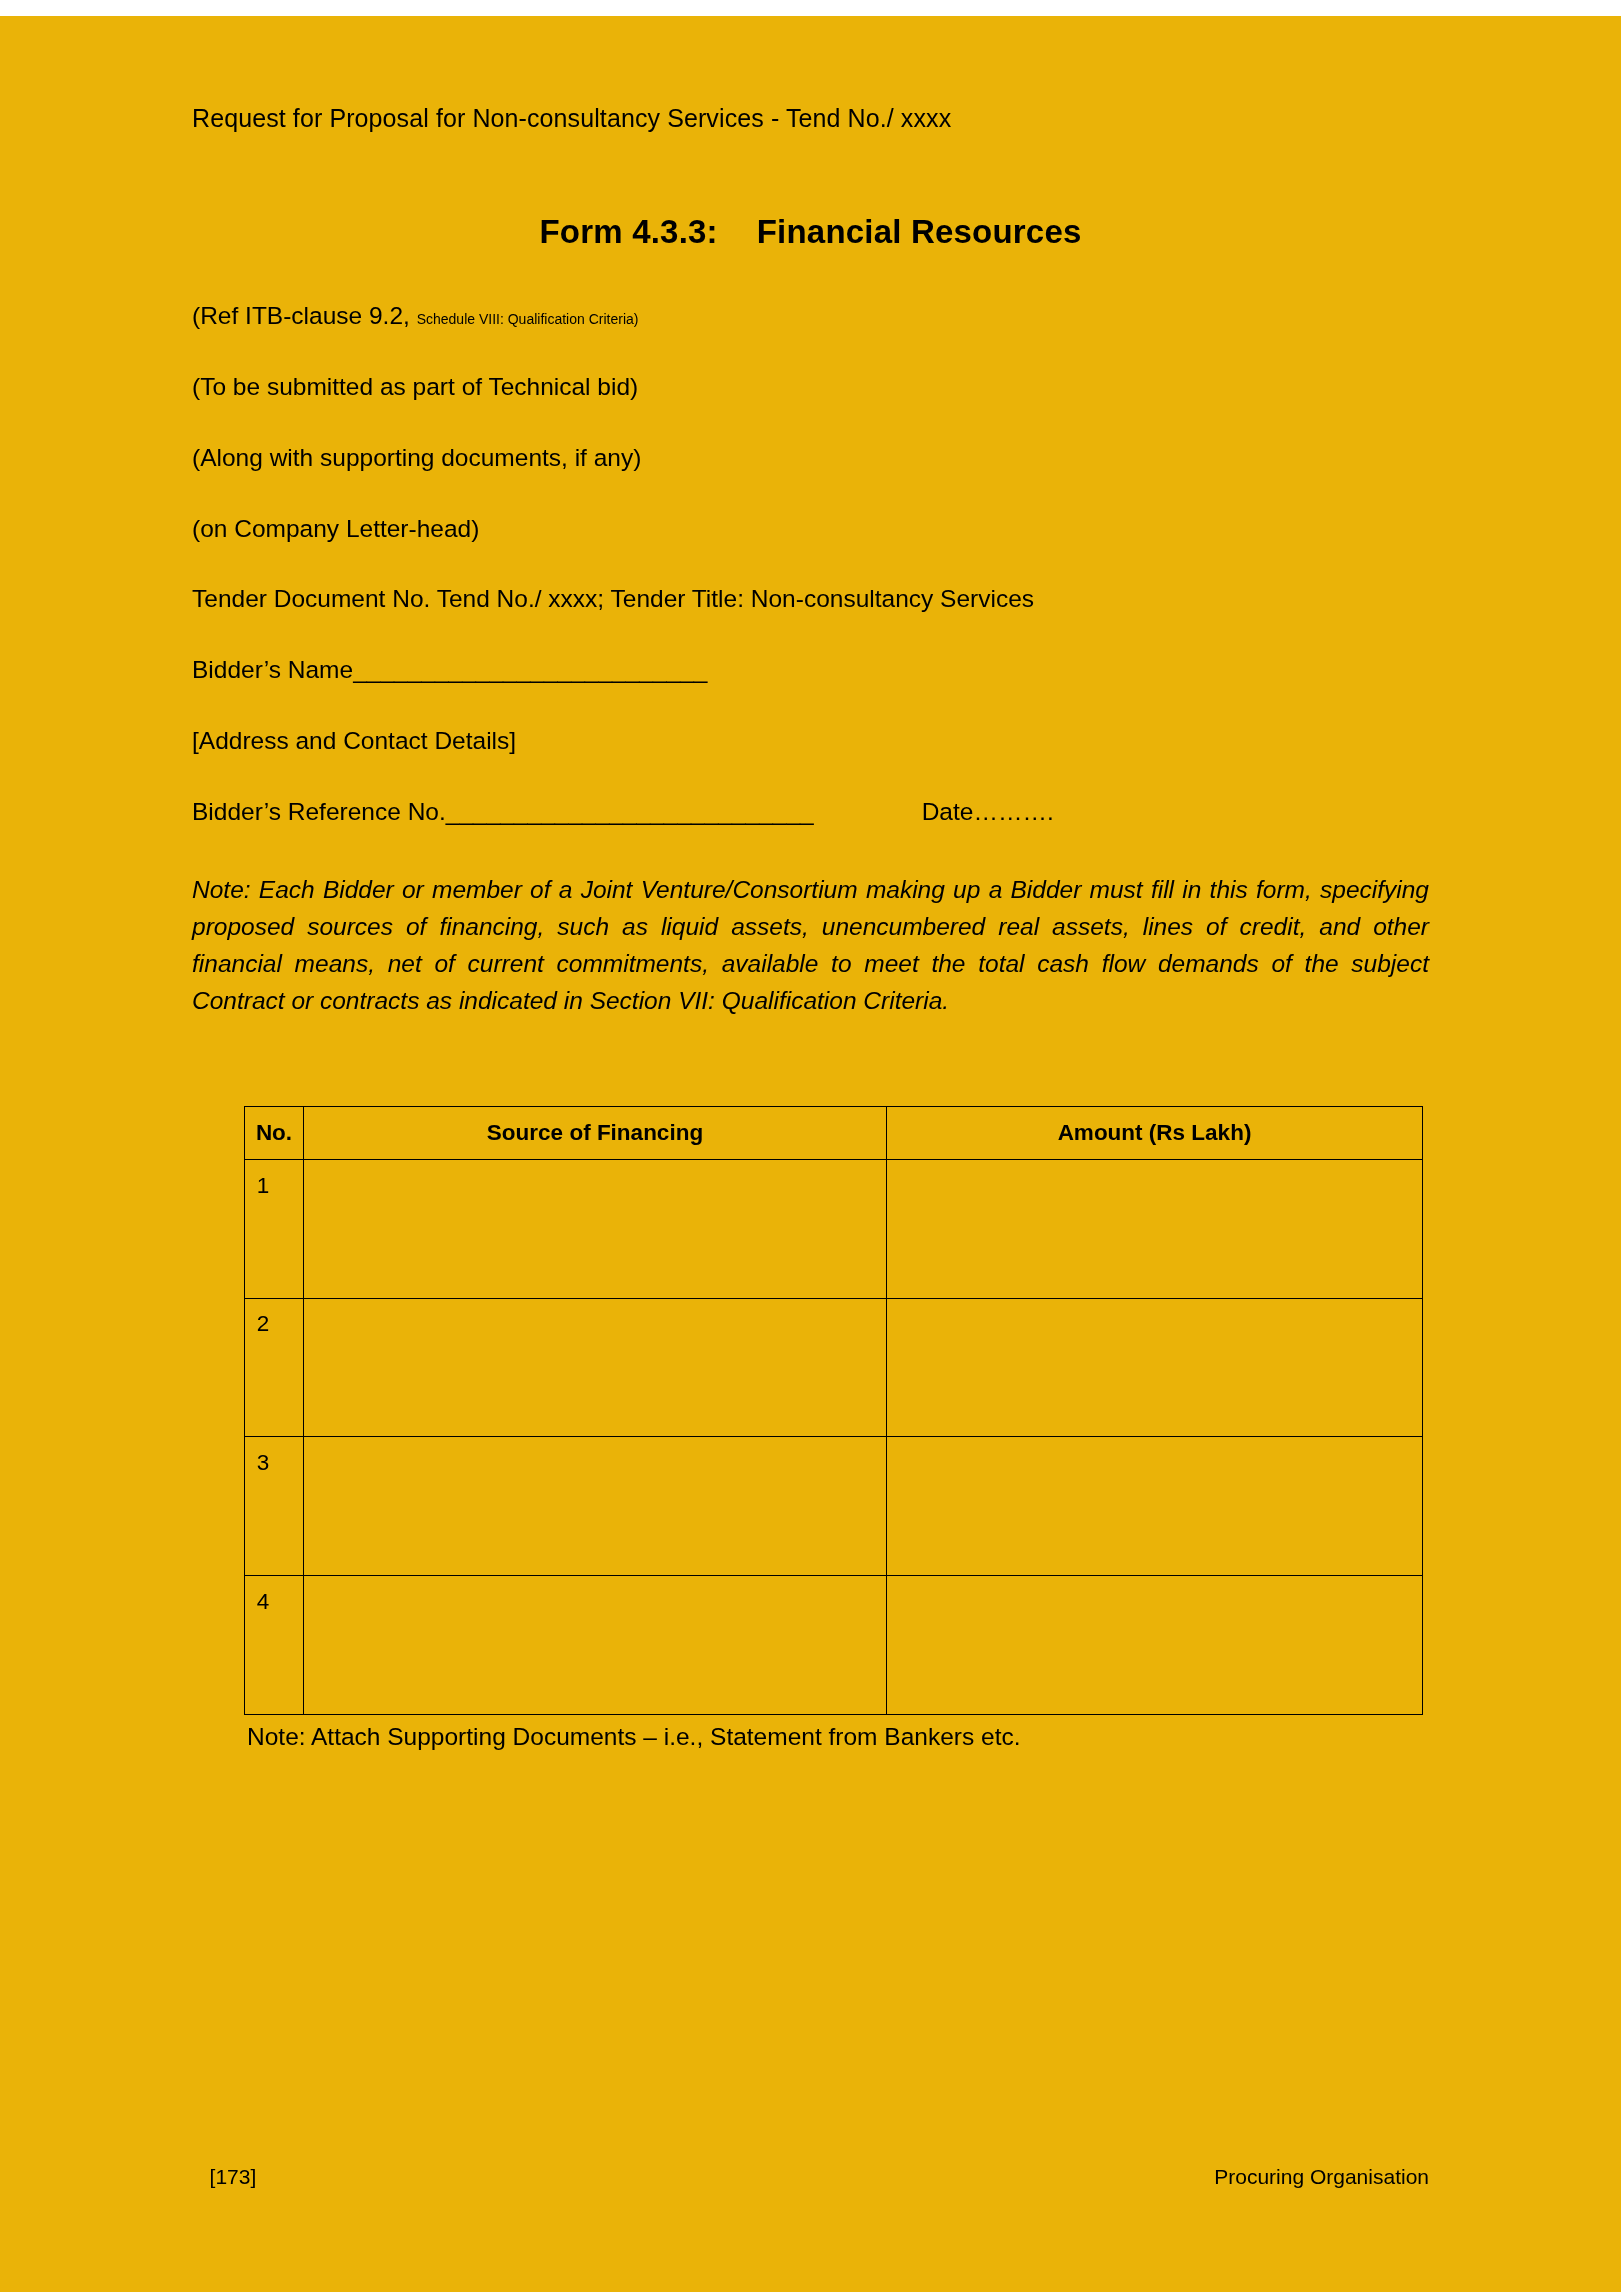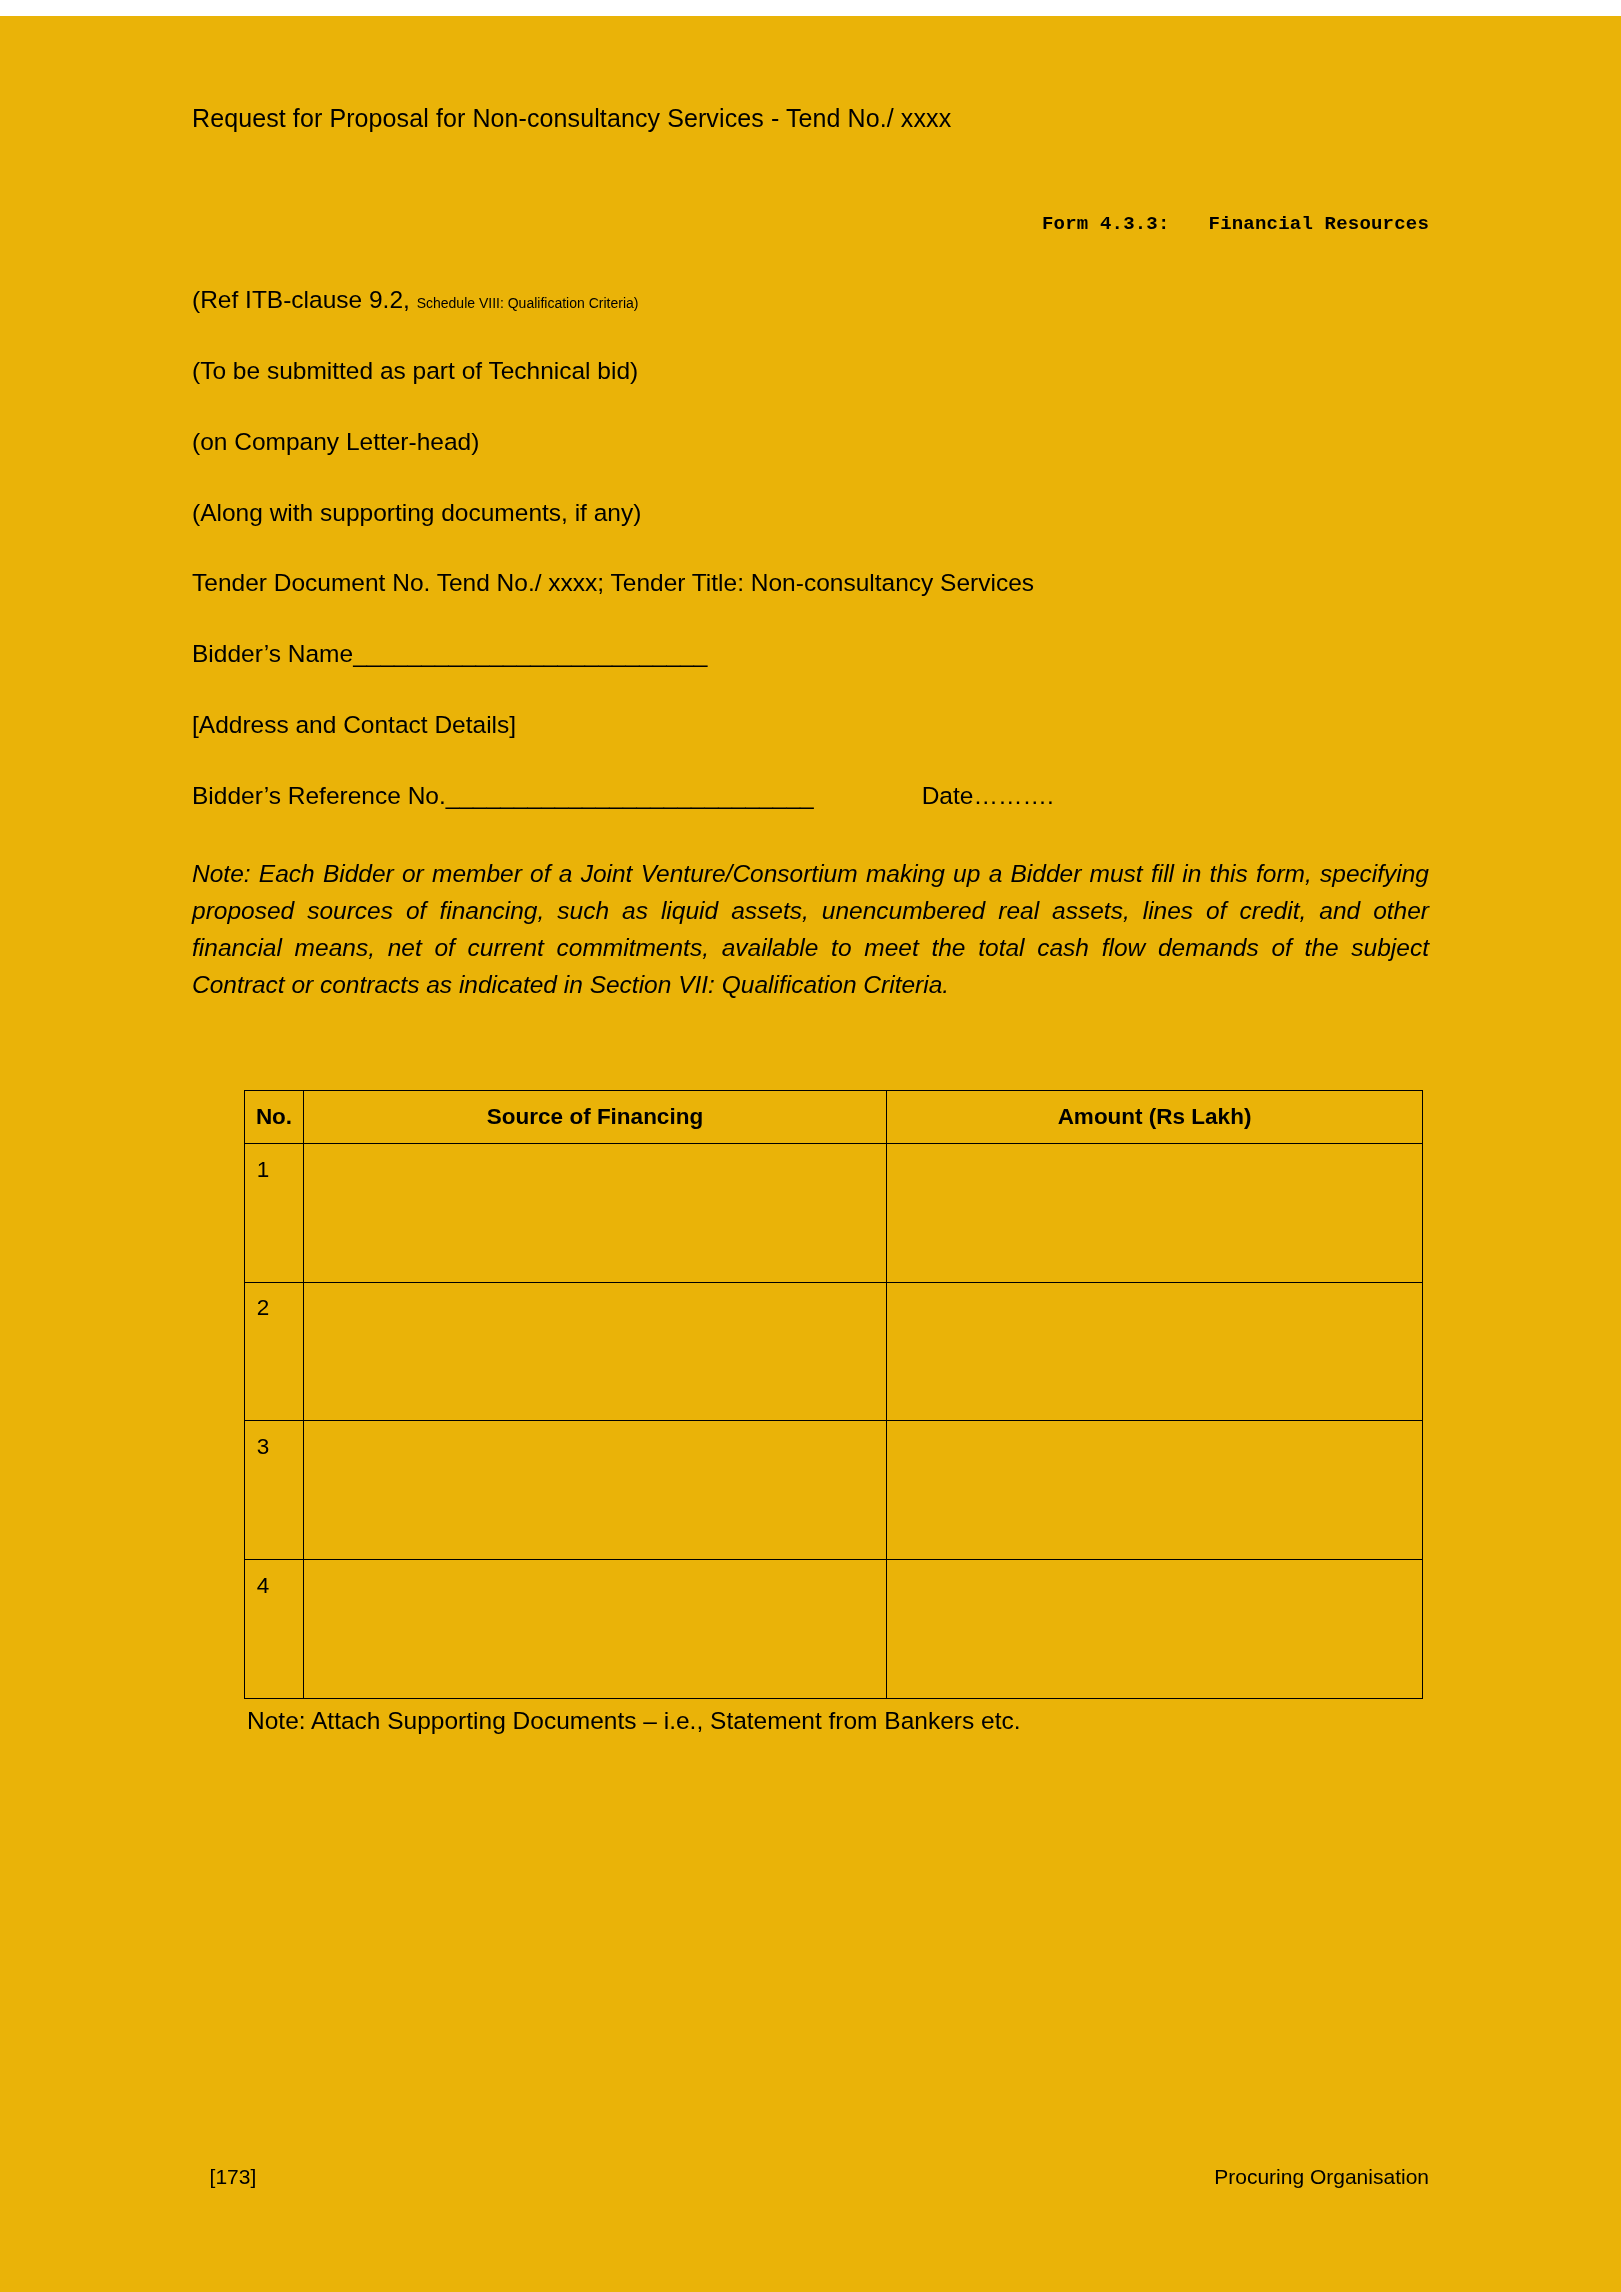--- a/index.html
+++ b/index.html
@@ -28,24 +28,24 @@
     width: 1237px;
   }
   .header-line {
     font-family: "Liberation Sans", sans-serif;
     font-size: 25px;
     color: #000;
     padding-top: 88px;
     letter-spacing: 0.1px;
   }
   .form-title {
-    text-align: right;
-    font-family: Liberation Mono, monospace;
+    text-align: center;
+    font-family: Liberation Sans, sans-serif;
     font-weight: bold;
-    font-size: 19px;
+    font-size: 33px;
     margin-top: 80px;
     letter-spacing: 0.2px;
   }
   .form-title .gap {
     display: inline-block;
     width: 39px;
   }
   .para {
     font-family: "Liberation Sans", sans-serif;
     font-size: 24.5px;
@@ -136,23 +136,23 @@
       <span>Form 4.3.3:</span><span class="gap"></span><span>Financial Resources</span>
     </div>
 
     <div class="para para-ref">
       <span>(Ref ITB-clause 9.2,</span>
       <span class="small">Schedule VIII: Qualification Criteria)</span>
     </div>
 
     <div class="para">(To be submitted as part of Technical bid)</div>
 
+    <div class="para">(Along with supporting documents, if any)</div>
+
     <div class="para">(on Company Letter-head)</div>
-
-    <div class="para">(Along with supporting documents, if any)</div>
 
     <div class="para">Tender Document No. Tend No./ xxxx; Tender Title: Non-consultancy Services</div>
 
     <div class="para">Bidder’s Name__________________________</div>
 
     <div class="para">[Address and Contact Details]</div>
 
     <div class="para">
       <span>Bidder’s Reference No.___________________________</span><span class="date-inline">Date……….</span>
     </div>

